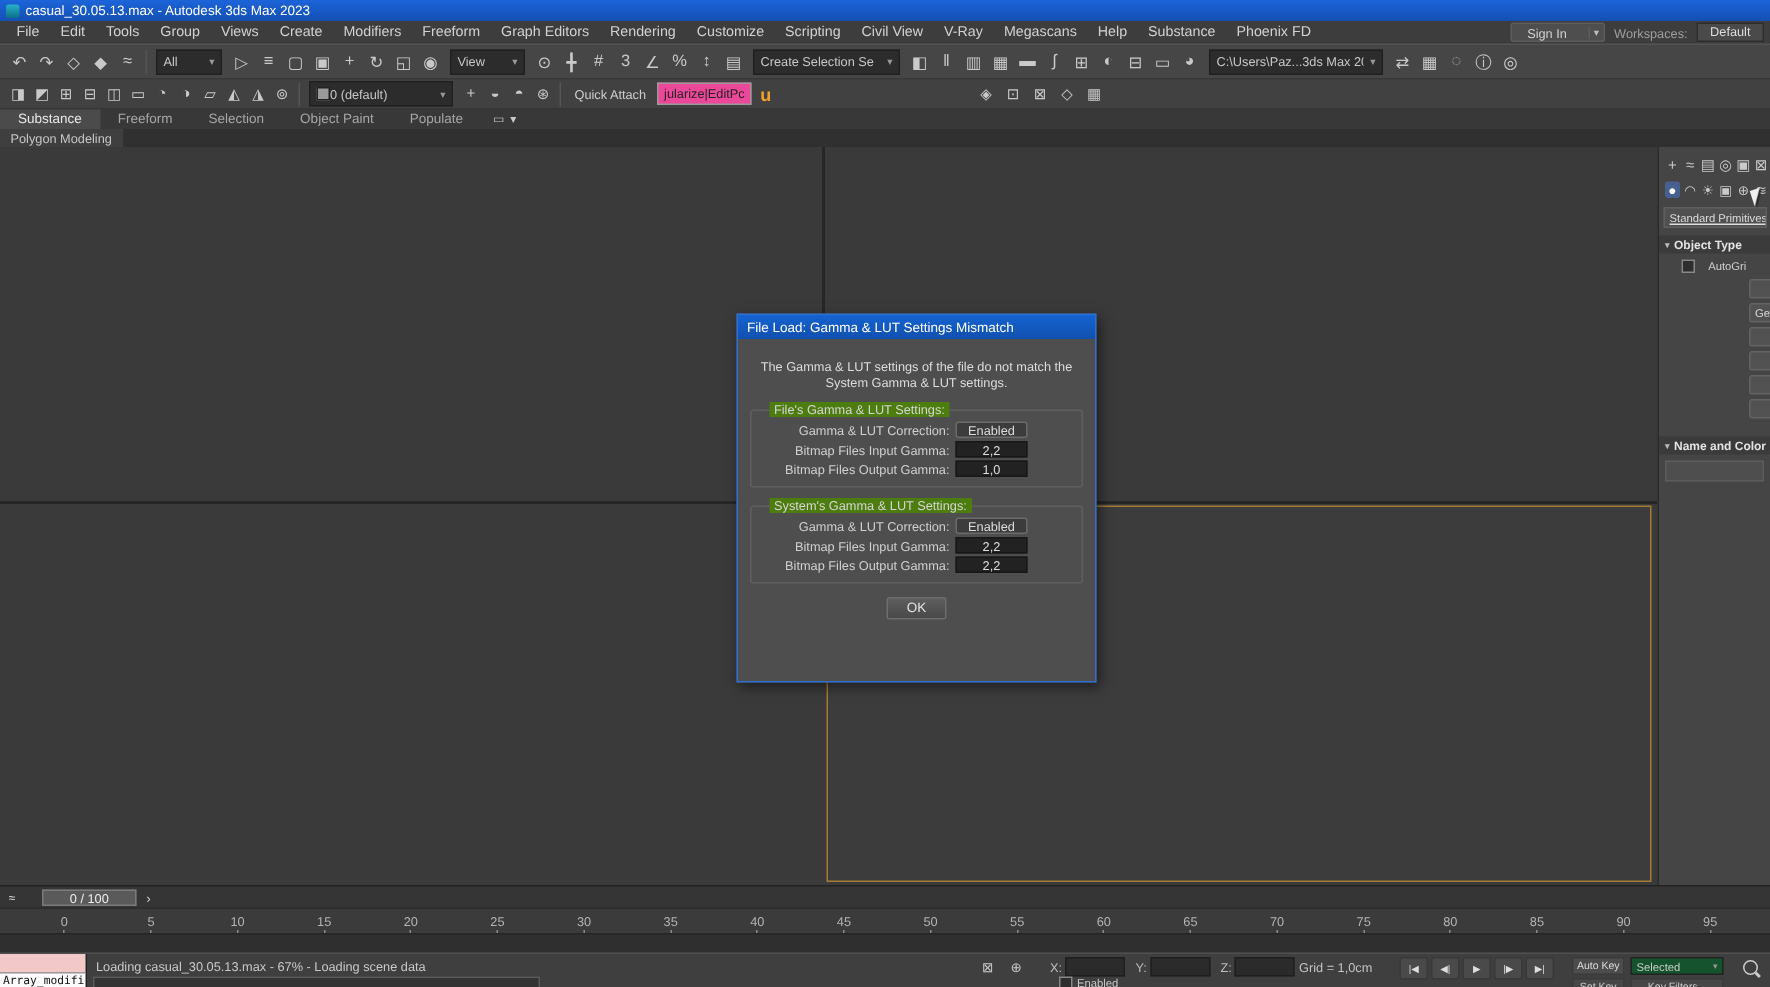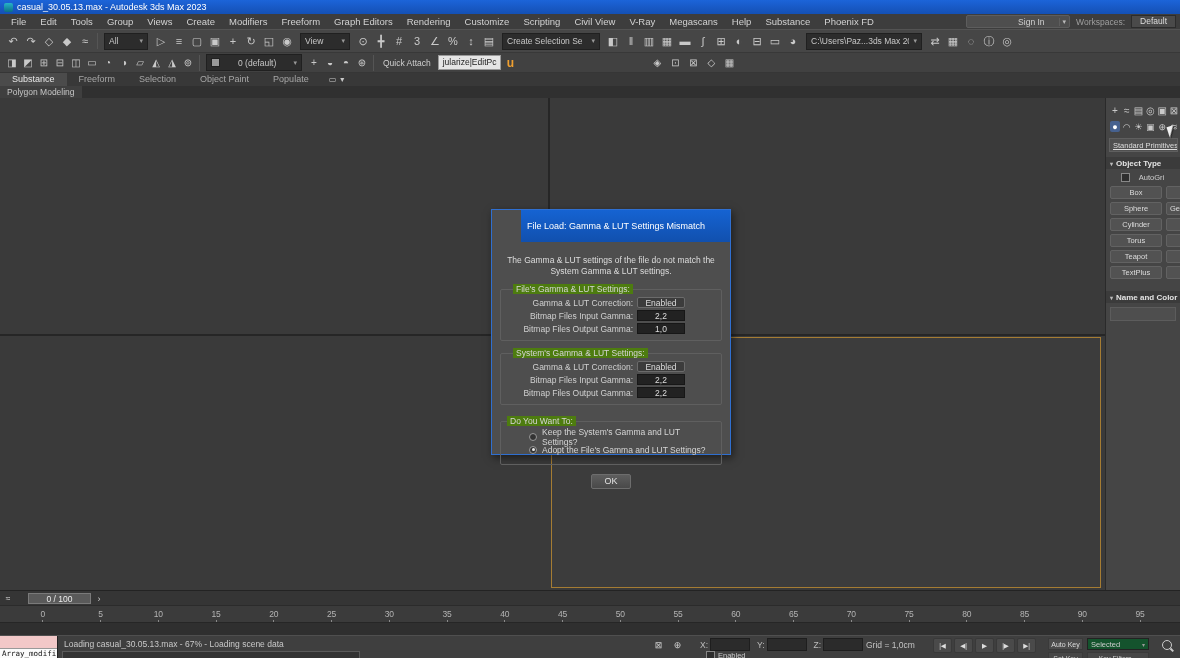--- a/index.html
+++ b/index.html
@@ -17,42 +17,42 @@
     background:linear-gradient(var(--titlebar_blue,#1c64d9),#1450b4);
     color:#fff;font-size:9px;display:flex;align-items:center;gap:4px;padding-left:4px;box-sizing:border-box;}
   .app-icon{width:9px;height:9px;border-radius:2px;background:linear-gradient(#27b3c9,#0b6f86);}
 
   
   .menubar{left:0;top:14px;width:1180px;height:15px;background:#3d3d3d;
     display:flex;align-items:center;font-size:9.5px;color:#d2d2d2;box-sizing:border-box;padding:0 4px;}
   .menus{display:flex;}
   .menu-item{padding:0 7px;white-space:nowrap;cursor:default;}
   .menubar-right{margin-left:auto;display:flex;align-items:center;gap:6px;}
-  .signin{display:flex;align-items:center;background:#4e4e4e;border:1px solid #5d5d5d;border-radius:2px;height:11px;font-size:8.5px;padding-left:41px;}
+  .signin{display:flex;align-items:center;background:#4e4e4e;border:1px solid #5d5d5d;border-radius:2px;height:11px;font-size:8.5px;}
   .signin .lbl{padding:0 14px 0 10px;}
   .signin .caret{border-left:1px solid #5d5d5d;padding:0 3px;font-size:7px;color:#bbb;}
   .ws-label{color:#9f9f9f;font-size:8.5px;}
   .ws-value{background:#4a4a4a;border:1px solid #2c2c2c;height:11px;line-height:11px;padding:0 8px;font-size:8.5px;color:#ddd;}
 
   
   .toolbar-main{left:0;top:29px;width:1180px;height:24px;background:#464646;
     border-top:1px solid #535353;border-bottom:1px solid #383838;
     display:flex;align-items:center;gap:1px;padding:0 4px;box-sizing:border-box;}
   .tb-icon{width:18px;height:18px;font-size:11px;flex:0 0 auto;}
   .tb-dd{height:15px;background:#2c2c2c;border:1px solid #202020;color:#c8c8c8;
     font-size:8.5px;display:flex;align-items:center;gap:4px;padding:0 4px;margin:0 3px;white-space:nowrap;}
   .tb-dd .caret{font-size:7px;color:#999;}
   .tb-sep{width:1px;height:16px;background:#555;margin:0 2px;flex:0 0 auto;}
 
   .toolbar-secondary{left:0;top:53px;width:1180px;height:20px;background:#414141;
     border-bottom:1px solid #363636;display:flex;align-items:center;gap:1px;padding:0 4px;box-sizing:border-box;}
   .tb2-icon{width:16px;height:16px;font-size:10px;flex:0 0 auto;}
   .swatch{width:7px;height:7px;background:#9a9a9a;border:1px solid #222;display:inline-block;}
   .text-btn{font-size:8.5px;color:#cfcfcf;padding:0 6px;height:14px;line-height:14px;white-space:nowrap;}
-  .script-btn{background:#e5e5e5;color:#222;border:1px solid #9a9a9a;font-size:8.5px;height:13px;line-height:13px;padding:0 4px;white-space:nowrap;}
+  .script-btn{background:#ec4899;color:#222;border:1px solid #9a9a9a;font-size:8.5px;height:13px;line-height:13px;padding:0 4px;white-space:nowrap;}
   .substance{color:var(--substance_orange,#f0a030);font-weight:bold;font-size:12px;width:16px;text-align:center;}
   .tb2-right{margin-left:130px;display:flex;gap:2px;}
 
   
   .ribbon-tabs{left:0;top:73px;width:1180px;height:13px;background:#383838;display:flex;align-items:stretch;font-size:9px;}
   .ribbon-tab{padding:0 12px;line-height:13px;color:#a6a6a6;white-space:nowrap;}
   .ribbon-tab.active{background:#4b4b4b;color:#e8e8e8;}
   .ribbon-icons{display:flex;align-items:center;gap:4px;padding:0 8px;color:#aaa;font-size:8px;}
   .subtab-row{left:0;top:86px;width:1180px;height:12px;background:#303030;}
   .subtab{display:inline-block;background:#3f3f3f;color:#c6c6c6;font-size:8.5px;height:12px;line-height:12px;padding:0 7px;}
@@ -83,22 +83,22 @@
   .btn-col.left{left:4px;width:52px;}
   .btn-col.right{left:60px;width:52px;}
   .cp-btn{height:13px;background:#525252;border:1px solid #626262;border-radius:2px;
     color:#ddd;font-size:7.5px;text-align:center;line-height:12px;overflow:hidden;white-space:nowrap;box-sizing:border-box;}
   .name-field{margin:4px 0 0 4px;width:64px;height:12px;background:#4e4e4e;border:1px solid #5c5c5c;}
   .mouse-cursor{left:1168px;top:126px;width:0;height:0;border-top:11px solid #efefef;border-right:7px solid transparent;transform:rotate(-18deg);filter:drop-shadow(1px 1px 0 #222);}
 
   
   .dialog{left:491px;top:209px;width:240px;height:246px;background:#4e4e4e;
     border:1px solid #2f6fd0;box-shadow:2px 3px 8px rgba(0,0,0,.5);box-sizing:border-box;font-size:8.5px;}
-  .dlg-title{height:32px;background:linear-gradient(var(--dialog_title_blue,#1563d2),#1150ae);
-    color:#fff;font-size:9px;display:flex;align-items:center;padding:0 6px;margin-left:29px;}
+  .dlg-title{height:16px;background:linear-gradient(var(--dialog_title_blue,#1563d2),#1150ae);
+    color:#fff;font-size:9px;display:flex;align-items:center;padding:0 6px;}
   .dlg-msg{text-align:center;color:#ddd;margin-top:13px;line-height:11px;}
   .dlg-group{border:1px solid #5f5f5f;border-radius:2px;margin:12px 8px 0 8px;position:relative;padding:6px 4px 5px 4px;}
   .dlg-group-label{position:absolute;top:-6px;left:12px;background:#4d7c0f;padding:0 3px;color:#d6d6d6;white-space:nowrap;}
   .gamma-row{display:flex;align-items:center;height:13px;}
   .gamma-label{flex:0 0 128px;text-align:right;color:#d0d0d0;padding-right:4px;white-space:nowrap;}
   .gamma-value{width:48px;height:11px;line-height:11px;text-align:center;color:#ddd;box-sizing:border-box;}
   .gamma-row.button .gamma-value{background:#3c3c3c;border:1px solid #6b6b6b;border-radius:2px;}
   .gamma-row.field .gamma-value{background:#222;border:1px solid #171717;}
   .question-group{margin-top:16px;padding:8px 4px 8px 4px;}
   .dlg-group-label.qleft{left:6px;}
@@ -273,21 +273,21 @@
       <span class="tb2-icon icon">▭</span>
       <span class="tb2-icon icon">◔</span>
       <span class="tb2-icon icon">◑</span>
       <span class="tb2-icon icon">▱</span>
       <span class="tb2-icon icon">◭</span>
       <span class="tb2-icon icon">◮</span>
       <span class="tb2-icon icon">⊚</span>
     </div>
   <span class="tb-sep"></span>
   <span class="tb-dd" style="width:86px;justify-content:space-between;">
-    <span style="display:flex;align-items:center;gap:18px;">
+    <span style="display:flex;align-items:center;gap:0;">
         <span class="swatch"></span>
         <span>0 (default)</span>
       </span>
     <span class="caret">▾</span>
   </span>
   <div style="display:flex">
 
   <span class="tb2-icon icon">+</span>
       <span class="tb2-icon icon">◒</span>
       <span class="tb2-icon icon">◓</span>
@@ -357,29 +357,20 @@
   </div>
   <div class="cp-rollout">
     <span class="arrow">▾</span>
     <span>Object Type</span>
   </div>
   <div class="autogrid-row">
     <span class="checkbox"></span>
     <span>AutoGri</span>
   </div>
   <div class="btn-cols">
-    <div class="btn-col left">
-
-    <span class="cp-btn">Box</span>
-        <span class="cp-btn">Sphere</span>
-        <span class="cp-btn">Cylinder</span>
-        <span class="cp-btn">Torus</span>
-        <span class="cp-btn">Teapot</span>
-        <span class="cp-btn">TextPlus</span>
-      </div>
     <div class="btn-col right">
 
     <span class="cp-btn" style="text-align:left;padding-left:3px;"></span>
         <span class="cp-btn" style="text-align:left;padding-left:3px;">Ge</span>
         <span class="cp-btn" style="text-align:left;padding-left:3px;"></span>
         <span class="cp-btn" style="text-align:left;padding-left:3px;"></span>
         <span class="cp-btn" style="text-align:left;padding-left:3px;"></span>
         <span class="cp-btn" style="text-align:left;padding-left:3px;"></span>
       </div>
   </div>
@@ -430,34 +421,20 @@
           <span class="gamma-label">Bitmap Files Input Gamma:</span>
           <span class="gamma-value">2,2</span>
         </div>
         <div class="gamma-row field">
           <span class="gamma-label">Bitmap Files Output Gamma:</span>
           <span class="gamma-value">2,2</span>
         </div>
       </div>
   </div>
 
-  <div class="dlg-group question-group">
-    <span class="dlg-group-label qleft">Do You Want To:</span>
-    <div>
-
-    <div class="radio-row unchecked">
-          <span class="radio"></span>
-          <span>Keep the System's Gamma and LUT Settings?</span>
-        </div>
-        <div class="radio-row checked">
-          <span class="radio"></span>
-          <span>Adopt the File's Gamma and LUT Settings?</span>
-        </div>
-      </div>
-  </div>
 
   <div class="ok-btn">OK</div>
 </div>
 
 <div class="abs timeline-row">
   <span class="abs mini-curve icon">≈</span>
   <div class="abs time-slider">0 / 100</div>
   <span class="abs slider-next icon">›</span>
 </div>
 <div class="abs ruler">

